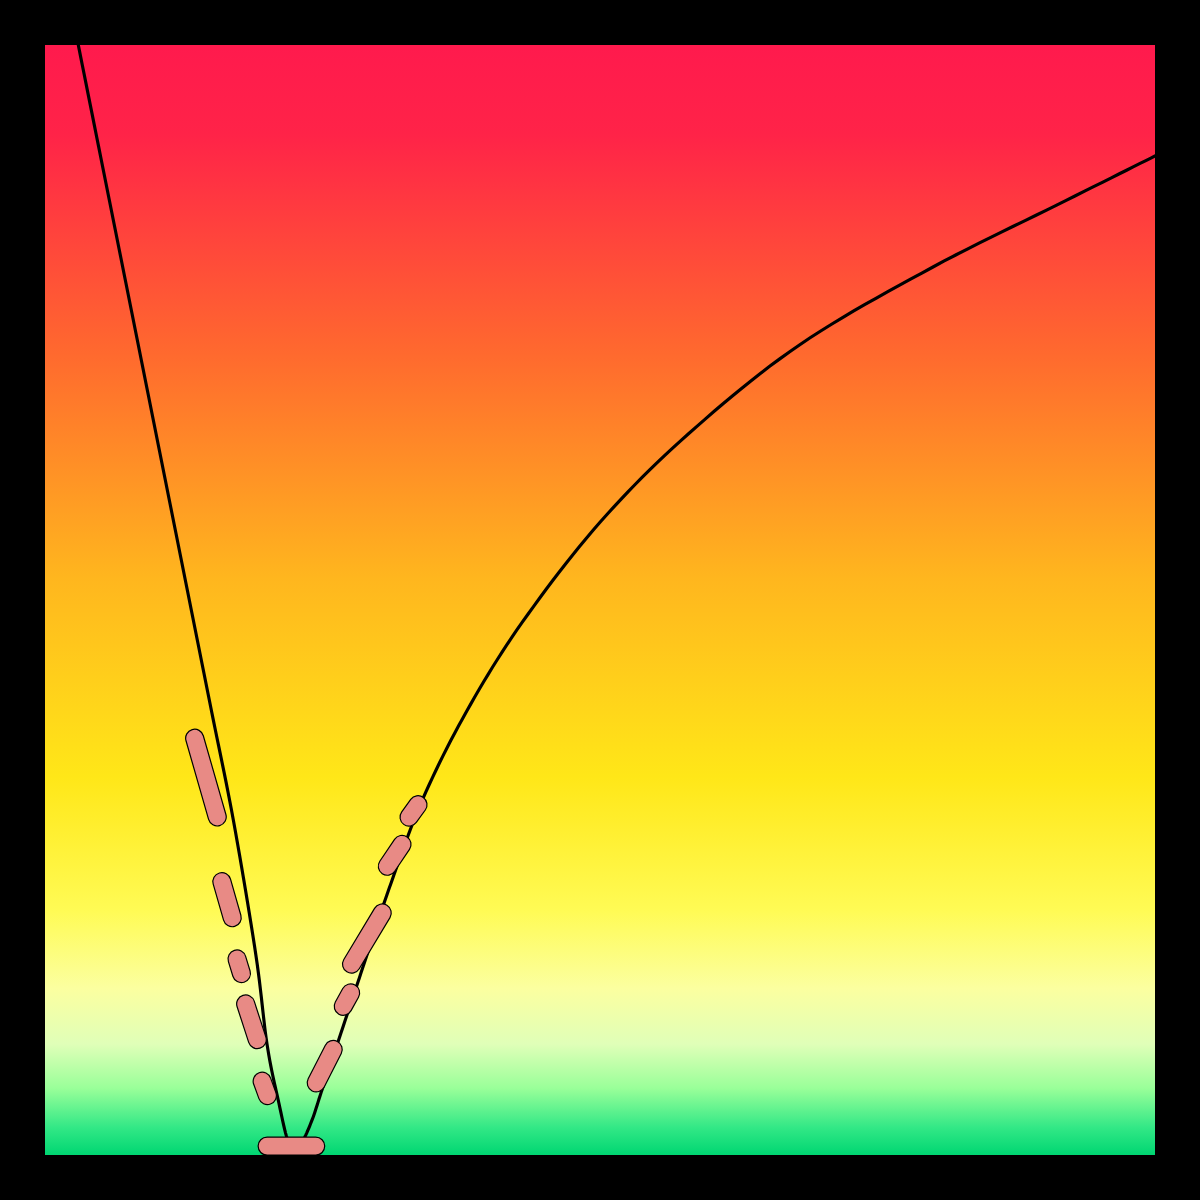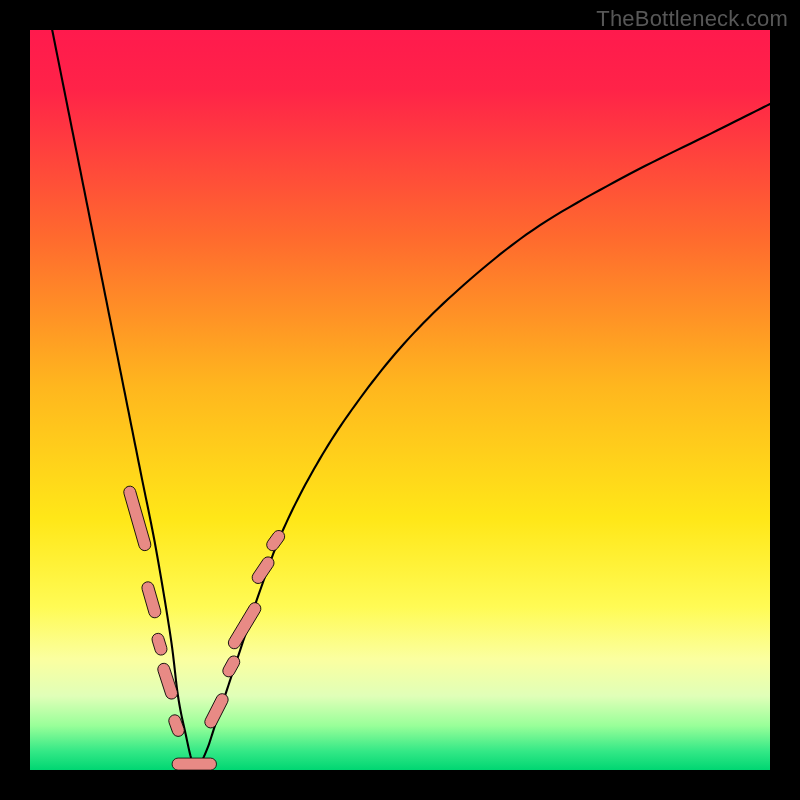--- a/index.html
+++ b/index.html
@@ -73,14 +73,13 @@
           <rect x="-11.10" y="-6.00" width="22.20" height="12.00" rx="6.00" ry="6.00" fill="#e88a85" stroke="#000000" stroke-width="0.8" transform="translate(146.52,695.60) rotate(70)"></rect>
           <rect x="-22.20" y="-6.00" width="44.40" height="12.00" rx="6.00" ry="6.00" fill="#e88a85" stroke="#000000" stroke-width="0.8" transform="translate(164.28,734.08) rotate(0)"></rect>
           <rect x="-18.50" y="-6.00" width="37.00" height="12.00" rx="6.00" ry="6.00" fill="#e88a85" stroke="#000000" stroke-width="0.8" transform="translate(186.48,680.80) rotate(-63)"></rect>
           <rect x="-11.10" y="-6.00" width="22.20" height="12.00" rx="6.00" ry="6.00" fill="#e88a85" stroke="#000000" stroke-width="0.8" transform="translate(201.28,636.40) rotate(-61)"></rect>
           <rect x="-25.90" y="-6.00" width="51.80" height="12.00" rx="6.00" ry="6.00" fill="#e88a85" stroke="#000000" stroke-width="0.8" transform="translate(214.60,595.70) rotate(-59)"></rect>
           <rect x="-14.80" y="-6.00" width="29.60" height="12.00" rx="6.00" ry="6.00" fill="#e88a85" stroke="#000000" stroke-width="0.8" transform="translate(233.10,540.20) rotate(-56)"></rect>
           <rect x="-11.10" y="-6.00" width="22.20" height="12.00" rx="6.00" ry="6.00" fill="#e88a85" stroke="#000000" stroke-width="0.8" transform="translate(245.68,510.60) rotate(-54)"></rect>
         </g>
     </svg>
   </div>
-  <div class="watermark">TheBottleneck.com</div>
 </div>
 
 </body></html>

